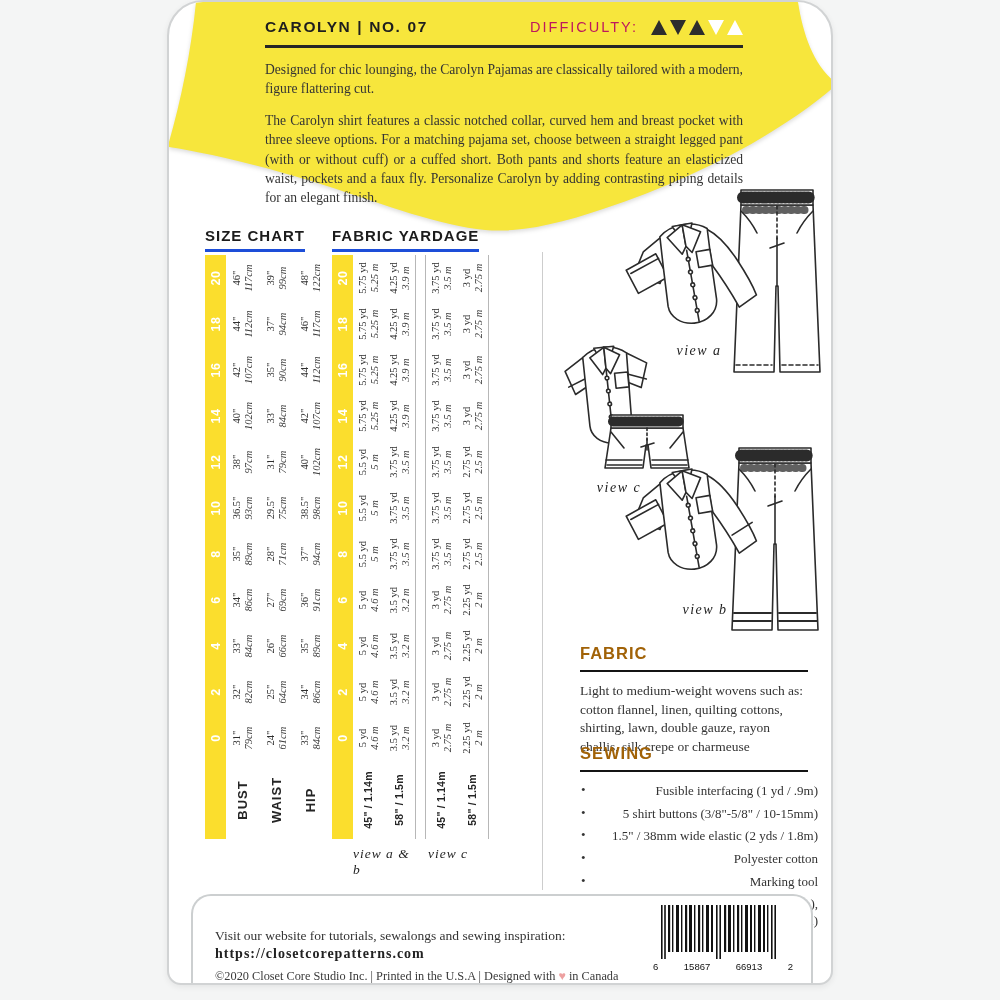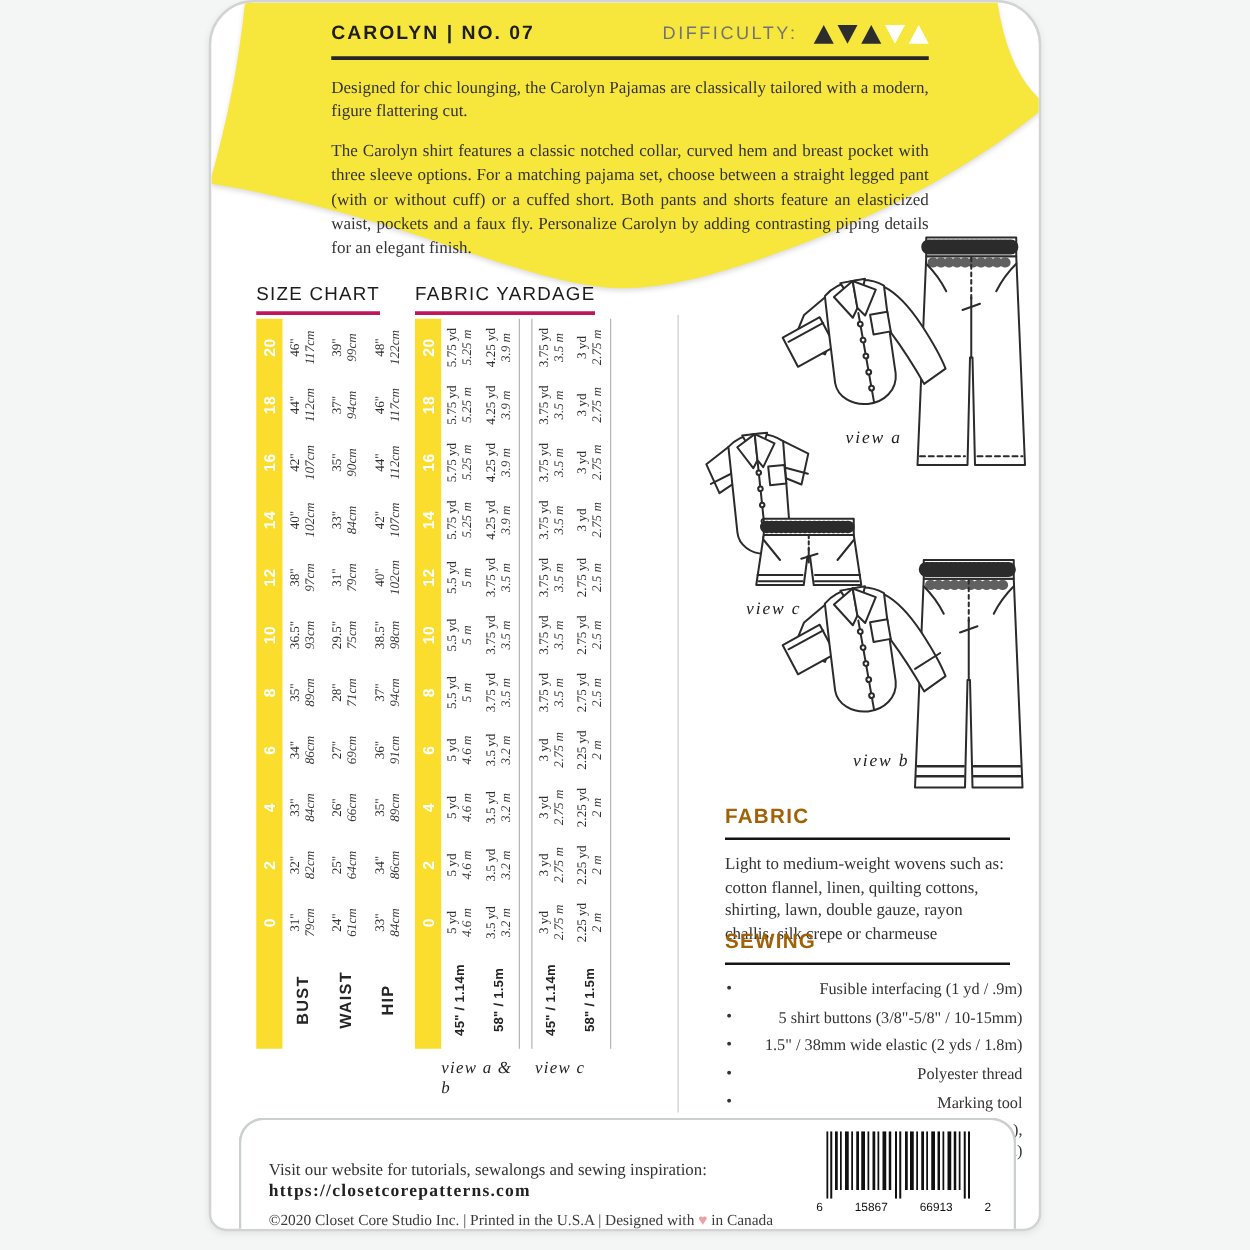--- a/index.html
+++ b/index.html
@@ -7,36 +7,36 @@
        font-family:"Liberation Sans",sans-serif;color:#222;}
   .env{position:absolute;left:167px;top:0;width:666px;height:985px;background:#fff;
        border:2px solid #d1d3d4;box-sizing:border-box;border-radius:36px 36px 14px 14px;
        overflow:hidden;box-shadow:0 2px 6px rgba(0,0,0,.07);}
   .flap-svg{position:absolute;left:0;top:0;pointer-events:none;}
   
   .head{position:absolute;left:96px;top:16px;width:478px;}
   .head-row{display:flex;justify-content:space-between;align-items:center;}
   .title{font-size:15.5px;font-weight:bold;letter-spacing:1.6px;color:#1e1e1e;}
   .diff{display:flex;align-items:center;}
-  .diff-label{font-size:14.5px;letter-spacing:2px;color:#737373;margin-right:10px;}
+  .diff-label{font-size:14.5px;letter-spacing:2px;color:#be185d;margin-right:10px;}
   .tris{display:flex;align-items:center;}
   .tri{width:0;height:0;border-left:8.5px solid transparent;border-right:8.5px solid transparent;margin-left:3px;}
   .tri.up-dark{border-bottom:15px solid #2d2d2d;}
   .tri.down-dark{border-top:15px solid #2d2d2d;}
   .tri.up-open{border-bottom:15px solid #ffffff;}
   .tri.down-open{border-top:15px solid #ffffff;}
   .head-rule{height:2.5px;background:#262626;margin-top:9px;}
   .desc{font-family:"Liberation Serif",serif;font-size:13.6px;line-height:1.42;color:#343434;
         text-align:justify;margin:0;}
   .desc.p1{margin-top:12px;}
   .desc.p2{margin-top:13px;}
   
   .tablesec{position:absolute;top:225px;}
-  .tablesec h2{margin:0;display:inline-block;font-size:15px;font-weight:normal;letter-spacing:1px;
-       color:#1c1c1c;border-bottom:3px solid #be185d;padding-bottom:5px;}
+  .tablesec h2{margin:0;display:inline-block;font-size:15px;font-weight:bold;letter-spacing:1px;
+       color:#1c1c1c;border-bottom:3px solid #1d4ed8;padding-bottom:5px;}
   .strips{display:flex;margin-top:3px;}
   .strip{display:flex;flex-direction:column;}
   .strip.sizes{width:21px;background:var(--strip-yellow);}
   .strip.vals{width:34px;}
   .strip.narrow{width:31px;}
   .cell{height:46px;position:relative;}
   .cell.lblrow{height:78px;}
   .rot{position:absolute;left:50%;top:50%;transform:translate(-50%,-50%) rotate(-90deg);
        width:46px;text-align:center;line-height:1.14;font-family:"Liberation Serif",serif;
        font-size:10.5px;color:#2e2e2e;}
@@ -816,21 +816,21 @@
     <h3>FABRIC</h3>
     <p>Light to medium-weight wovens such as: cotton flannel, linen, quilting cottons, shirting, lawn, double gauze, rayon challis, silk crepe or charmeuse</p>
   </section>
 
   <section class="rightsec" style="left:411px;top:742px;width:238px;">
     <h3 style="width:228px;">SEWING</h3>
     <ul>
         <li>Fusible interfacing (1 yd / .9m)</li>
         <li>5 shirt buttons (3/8"-5/8" / 10-15mm)</li>
         <li>1.5" / 38mm wide elastic (2 yds / 1.8m)</li>
-        <li>Polyester thread</li>
+        <li>Polyester cotton</li>
         <li>Marking tool</li>
         <li>Optional piping- Shirt (3.5 yds / 3.2m), Pant cuffs (2 yds /1.8m)</li>
       </ul>
   </section>
 
   <div class="footer">
     <div class="visit">Visit our website for tutorials, sewalongs and sewing inspiration:</div>
     <div class="url">https://closetcorepatterns.com</div>
     <div class="credits">
       <span>©2020 Closet Core Studio Inc. | Printed in the U.S.A | Designed with</span>

